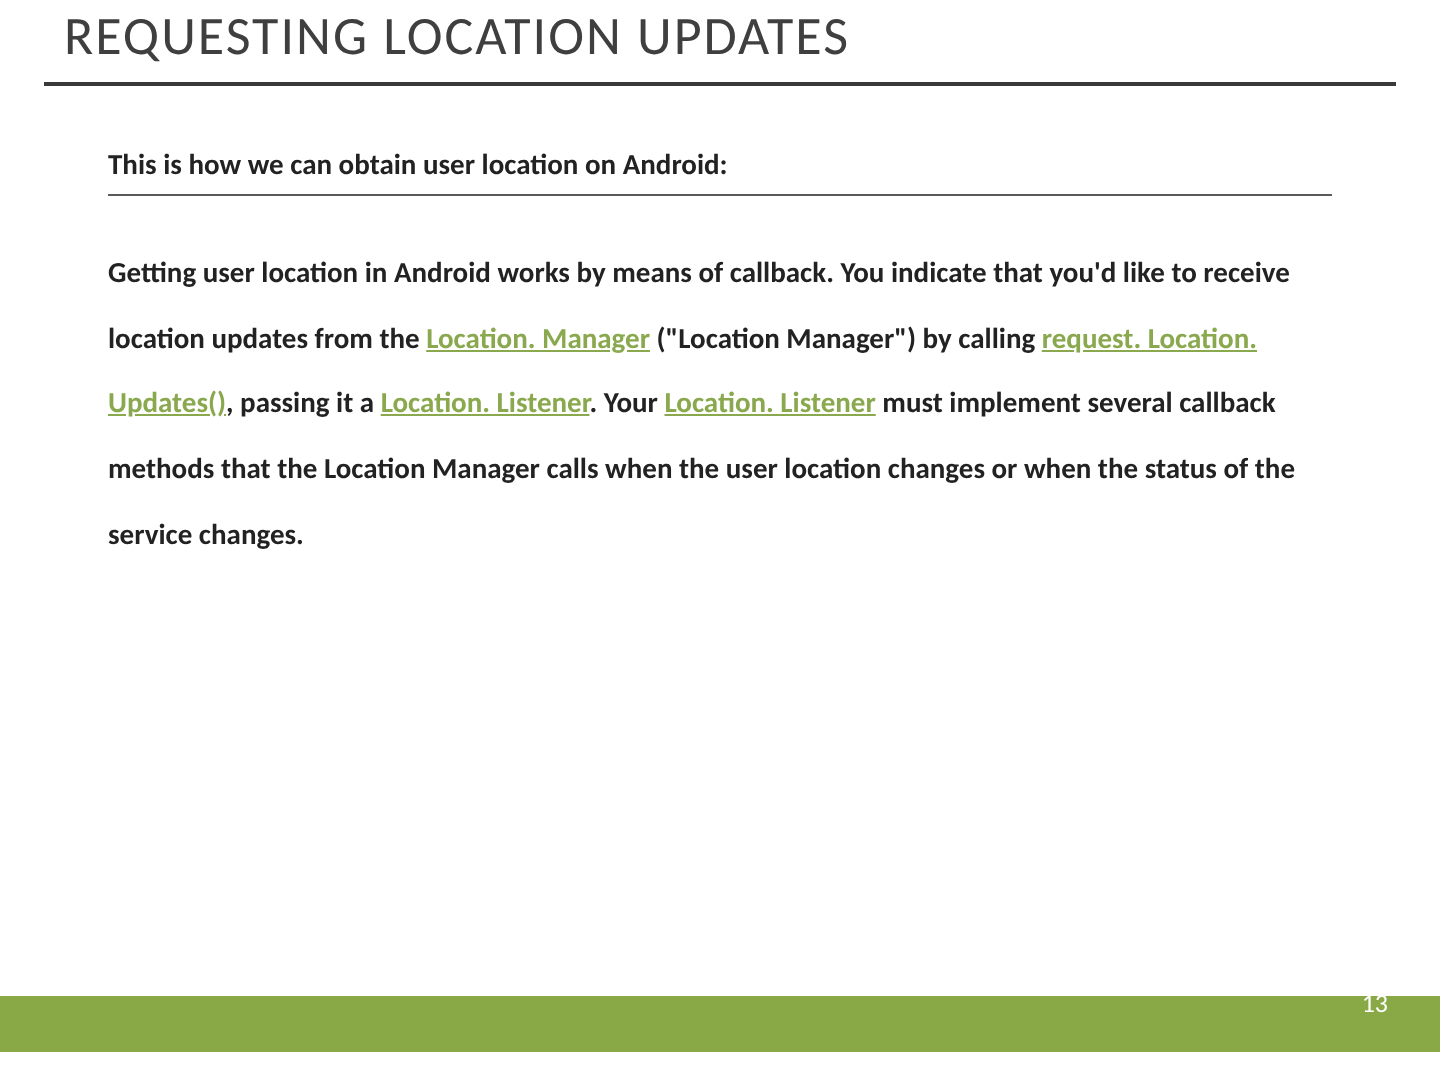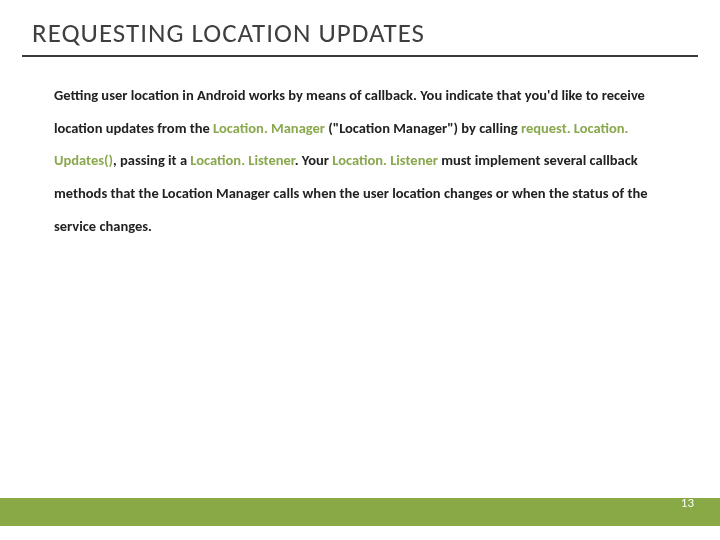--- a/index.html
+++ b/index.html
@@ -13,21 +13,21 @@
   .slide{
     position:relative;
     width:100%;height:100%;
     box-sizing:border-box;
   }
   .title{
     font-size:27px;
     letter-spacing:1px;
     font-weight:400;
     color:#3f3f3f;
-    padding:16px 0 6px 32px;
+    padding:2px 0 6px 32px;
   }
   .title-underline{
     border-bottom:2px solid #3a3a3a;
     margin:0 22px 0 22px;
   }
   .subtitle-wrap{
     margin:30px 54px 0 54px;
   }
   .subtitle{
     font-size:14.5px;
@@ -38,20 +38,21 @@
   }
   .body{
     margin:22px 54px 0 54px;
     font-size:14.5px;
     line-height:2.25;
     color:#222;
     font-weight:600;
   }
   .lnk{
     color:#8aa84e;
+    text-decoration:underline;
   }
   .footer-bar{
     position:absolute;
     left:0;right:0;bottom:14px;
     height:28px;
     background:#88a945;
   }
   .page-num{
     position:absolute;
     right:26px;
@@ -62,20 +63,23 @@
   }
 </style>
 </head>
 <body>
 
 <div class="slide">
 
   <div class="title">REQUESTING LOCATION UPDATES</div>
   <div class="title-underline"></div>
 
+  <div class="subtitle-wrap">
+    <div class="subtitle">This is how we can obtain user location on Android:</div>
+  </div>
 
   <div class="body">
     <span>Getting user location in Android works by means of callback. You indicate that you'd like to receive location updates from the </span><span class="lnk">Location. Manager</span><span> ("Location Manager") by calling </span><span class="lnk">request. Location. Updates()</span><span>, passing it a </span><span class="lnk">Location. Listener</span><span>. Your </span><span class="lnk">Location. Listener</span><span> must implement several callback methods that the Location Manager calls when the user location changes or when the status of the service changes.</span>
   </div>
 
   <div class="footer-bar"></div>
   <div class="page-num">13</div>
 
 </div>
 

